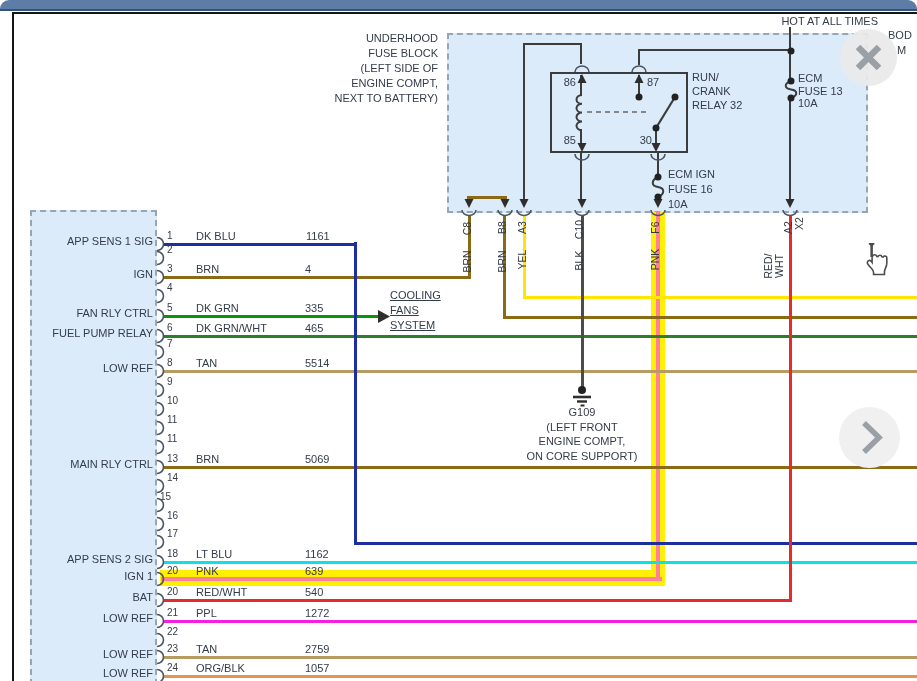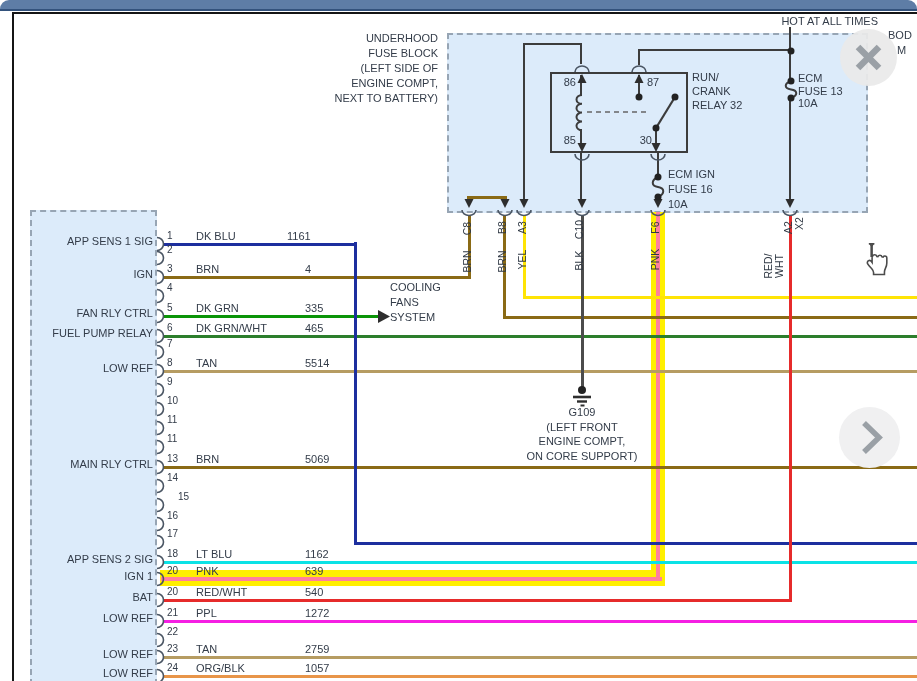--- a/index.html
+++ b/index.html
@@ -59,21 +59,21 @@
     <div>ECM</div>
     <div>FUSE 13</div>
     <div>10A</div>
   </div>
   <div class="t" style="left:668px;top:167px;line-height:15px;">
     <div>ECM IGN</div>
     <div>FUSE 16</div>
     <div>10A</div>
   </div>
 
-  <div class="t" style="left:390px;top:280px;line-height:15px;">
+  <div class="t" style="left:390px;top:288px;line-height:15px;text-decoration:underline;">
     <div>COOLING</div>
     <div>FANS</div>
     <div>SYSTEM</div>
   </div>
 
   <div class="t c" style="left:497px;top:405px;width:170px;line-height:14.5px;">
     <div>G109</div>
     <div>(LEFT FRONT</div>
     <div>ENGINE COMPT,</div>
     <div>ON CORE SUPPORT)</div>
@@ -124,21 +124,21 @@
       <div class="seg" style="left: 504px; top: 196px; width: 2.5px; height: 8px; background: rgb(138, 106, 21);"></div>
       <div class="seg" style="left: 523px; top: 216px; width: 3px; height: 82px; background: rgb(255, 228, 5);"></div>
       <div class="seg" style="left: 581px; top: 216px; width: 2.5px; height: 174px; background: rgb(76, 76, 76);"></div>
       <div class="seg" style="left: 789px; top: 216px; width: 3px; height: 385px; background: rgb(230, 43, 43);"></div>
     </div>
 
   <div id="conn-rows">
       <div class="num" style="left: 167px; top: 230px;">1</div>
       <div class="t r" style="left: 33px; top: 235px; width: 120px;">APP SENS 1 SIG</div>
       <div class="t" style="left: 196px; top: 230px;">DK BLU</div>
-      <div class="t" style="left: 287px; top: 230px;">1161</div>
+      <div class="t" style="left: 306px; top: 230px;">1161</div>
       <div class="num" style="left: 167px; top: 244px;">2</div>
       <div class="num" style="left: 167px; top: 263px;">3</div>
       <div class="t r" style="left: 33px; top: 268px; width: 120px;">IGN</div>
       <div class="t" style="left: 196px; top: 263px;">BRN</div>
       <div class="t" style="left: 305px; top: 263px;">4</div>
       <div class="num" style="left: 167px; top: 282px;">4</div>
       <div class="num" style="left: 167px; top: 302px;">5</div>
       <div class="t r" style="left: 33px; top: 307px; width: 120px;">FAN RLY CTRL</div>
       <div class="t" style="left: 196px; top: 302px;">DK GRN</div>
       <div class="t" style="left: 305px; top: 302px;">335</div>
@@ -153,21 +153,21 @@
       <div class="t" style="left: 305px; top: 357px;">5514</div>
       <div class="num" style="left: 167px; top: 376px;">9</div>
       <div class="num" style="left: 167px; top: 395px;">10</div>
       <div class="num" style="left: 167px; top: 414px;">11</div>
       <div class="num" style="left: 167px; top: 433px;">11</div>
       <div class="num" style="left: 167px; top: 453px;">13</div>
       <div class="t r" style="left: 33px; top: 458px; width: 120px;">MAIN RLY CTRL</div>
       <div class="t" style="left: 196px; top: 453px;">BRN</div>
       <div class="t" style="left: 305px; top: 453px;">5069</div>
       <div class="num" style="left: 167px; top: 472px;">14</div>
-      <div class="num" style="left: 178px; top: 491px;">15</div>
+      <div class="num" style="left: 160px; top: 491px;">15</div>
       <div class="num" style="left: 167px; top: 510px;">16</div>
       <div class="num" style="left: 167px; top: 528px;">17</div>
       <div class="num" style="left: 167px; top: 548px;">18</div>
       <div class="t r" style="left: 33px; top: 553px; width: 120px;">APP SENS 2 SIG</div>
       <div class="t" style="left: 196px; top: 548px;">LT BLU</div>
       <div class="t" style="left: 305px; top: 548px;">1162</div>
       <div class="num" style="left: 167px; top: 565px;">20</div>
       <div class="t r" style="left: 33px; top: 570px; width: 120px;">IGN 1</div>
       <div class="t" style="left: 196px; top: 565px;">PNK</div>
       <div class="t" style="left: 305px; top: 565px;">639</div>

